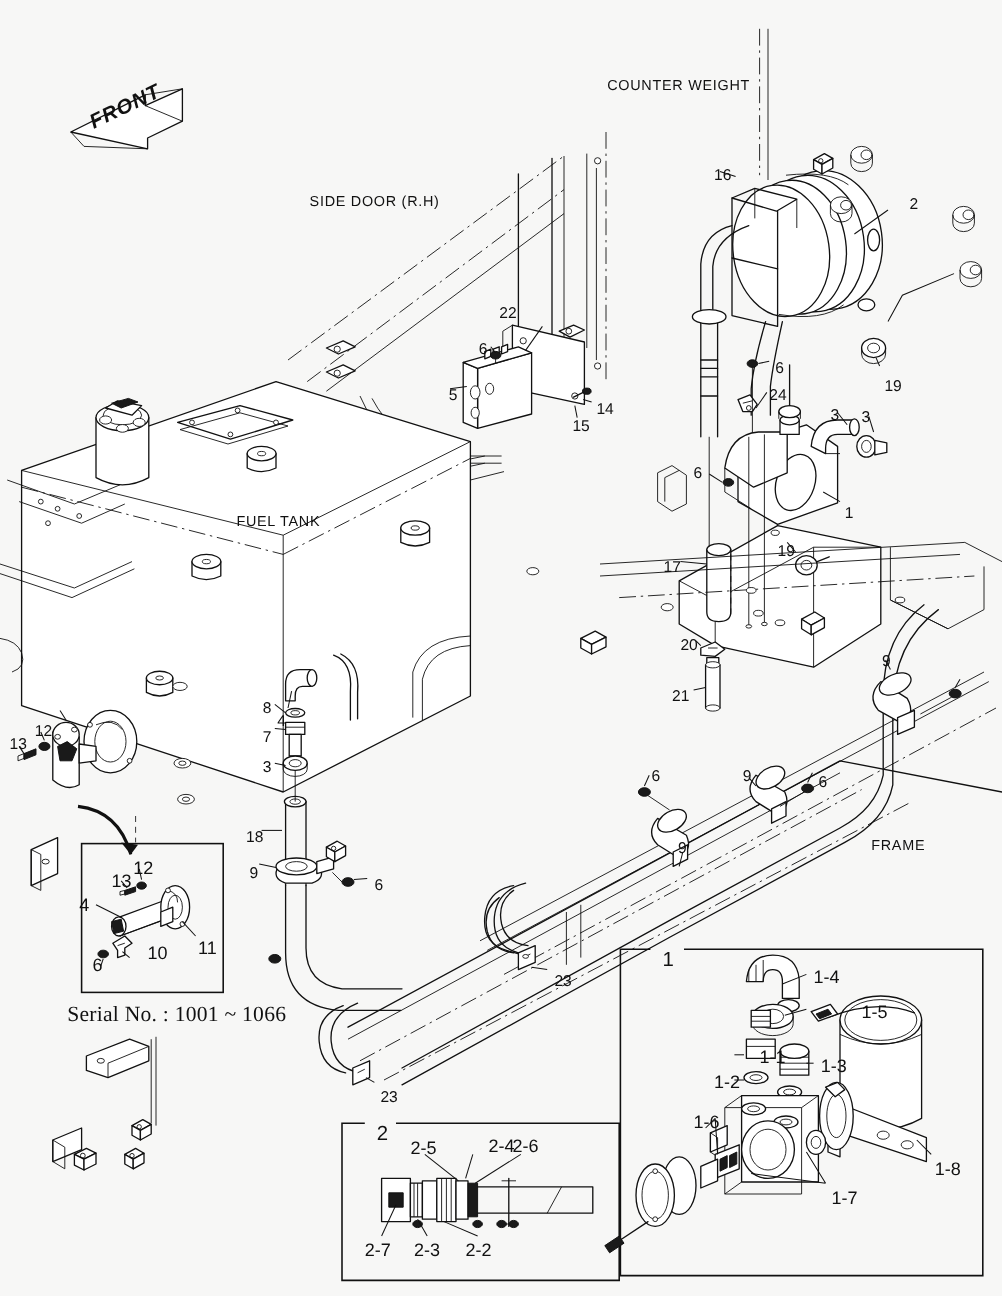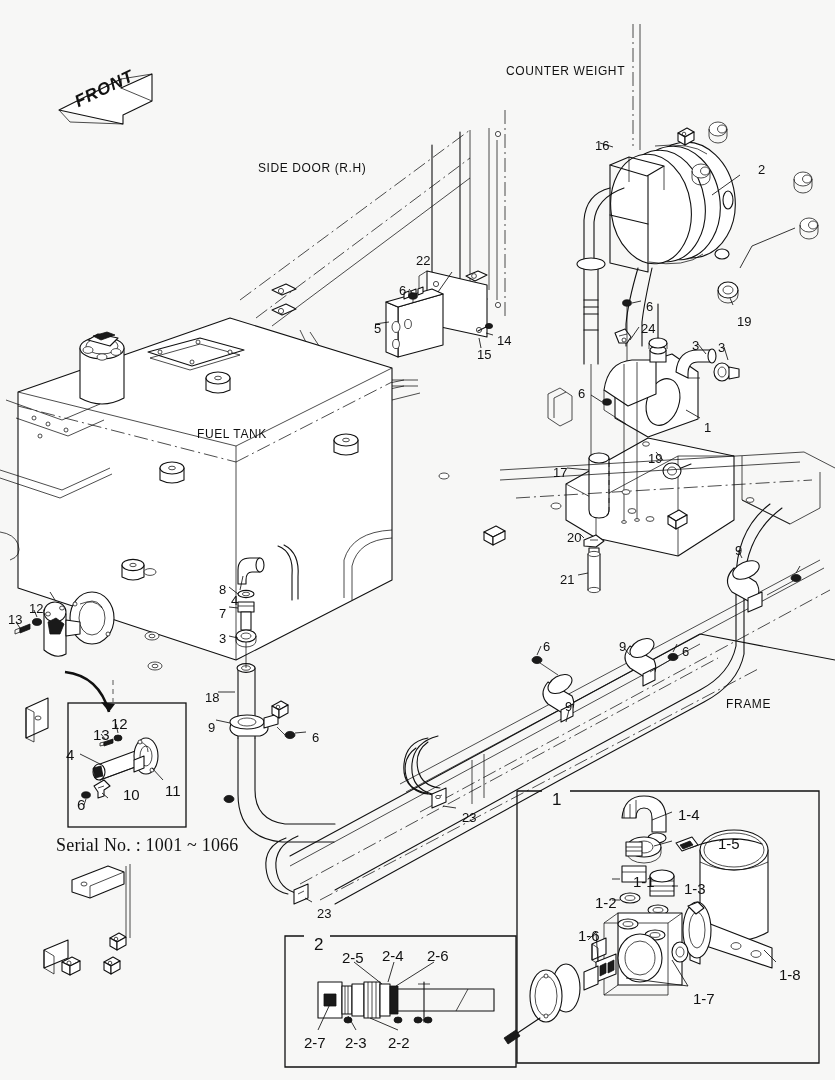--- a/index.html
+++ b/index.html
@@ -780,21 +780,21 @@
       <div class="lbl callout" style="left: 462px; top: 811px;">23</div>
       <div class="lbl callout" style="left: 317px; top: 907px;">23</div>
       <div class="lbl callout sub" style="left: 111px; top: 716px;">12</div>
       <div class="lbl callout sub" style="left: 93px; top: 727px;">13</div>
       <div class="lbl callout sub" style="left: 66px; top: 747px;">4</div>
       <div class="lbl callout sub" style="left: 165px; top: 783px;">11</div>
       <div class="lbl callout sub" style="left: 90px; top: 787px; margin-left: 33px;">10</div>
       <div class="lbl callout sub" style="left: 77px; top: 797px;">6</div>
       <div class="lbl boxnum" style="left: 314px; top: 936px;">2</div>
       <div class="lbl callout sub" style="left: 342px; top: 950px;">2-5</div>
-      <div class="lbl callout sub" style="left: 382px; top: 948px;">2-4</div>
+      <div class="lbl callout sub" style="left: 407px; top: 948px;">2-4</div>
       <div class="lbl callout sub" style="left: 427px; top: 948px;">2-6</div>
       <div class="lbl callout sub" style="left: 304px; top: 1035px;">2-7</div>
       <div class="lbl callout sub" style="left: 345px; top: 1035px;">2-3</div>
       <div class="lbl callout sub" style="left: 388px; top: 1035px;">2-2</div>
       <div class="lbl boxnum" style="left: 552px; top: 791px;">1</div>
       <div class="lbl callout sub" style="left: 678px; top: 807px;">1-4</div>
       <div class="lbl callout sub" style="left: 678px; top: 836px; margin-left: 40px;">1-5</div>
       <div class="lbl callout sub" style="left: 595px; top: 874px; margin-left: 38px;">1-1</div>
       <div class="lbl callout sub" style="left: 684px; top: 881px;">1-3</div>
       <div class="lbl callout sub" style="left: 595px; top: 895px;">1-2</div>

